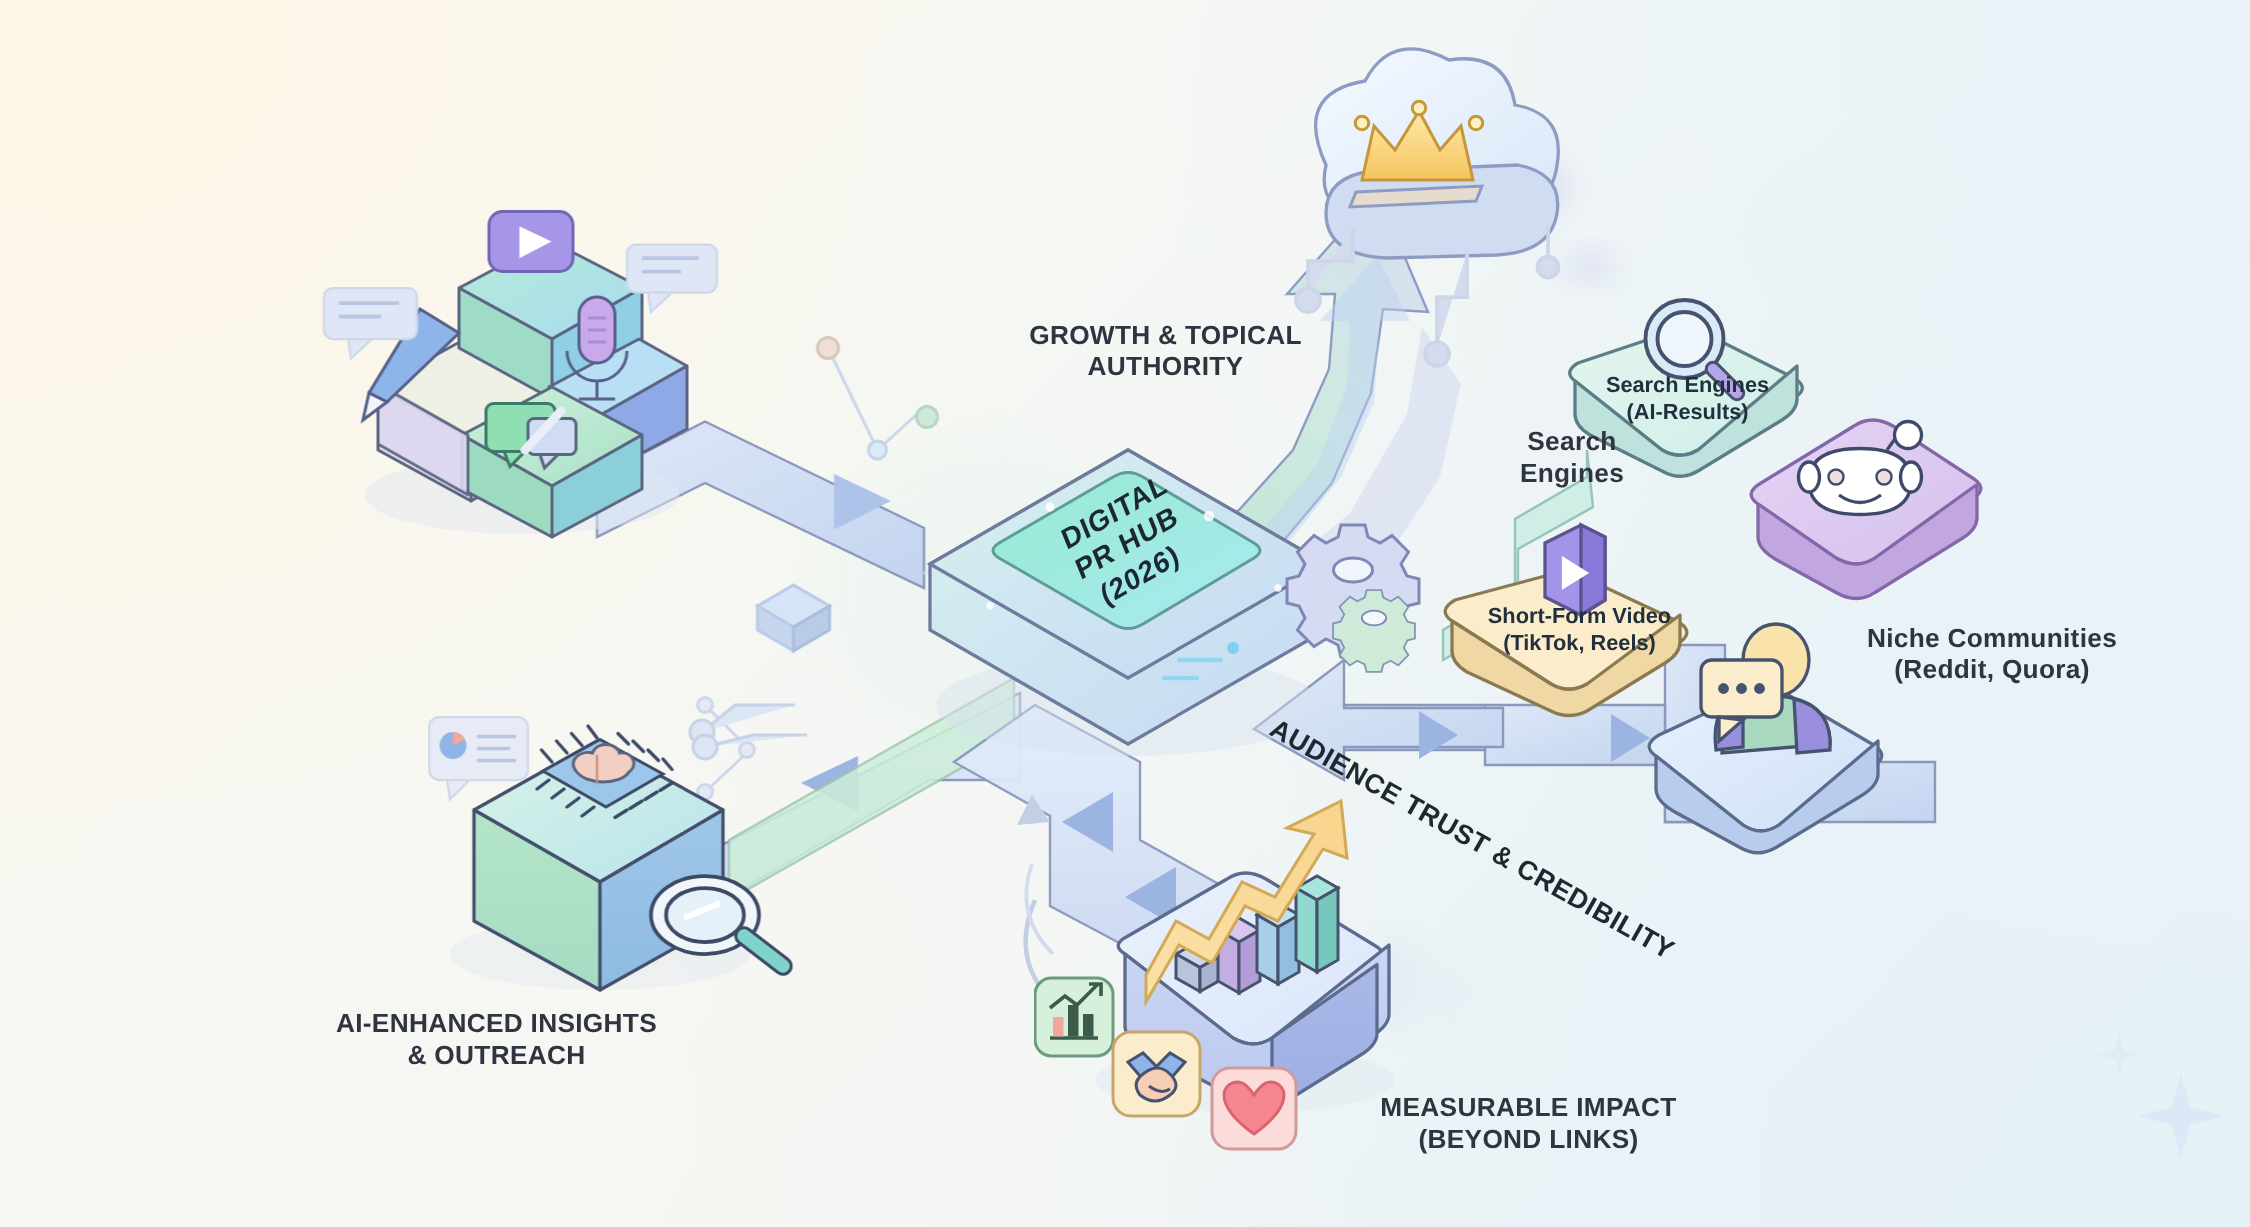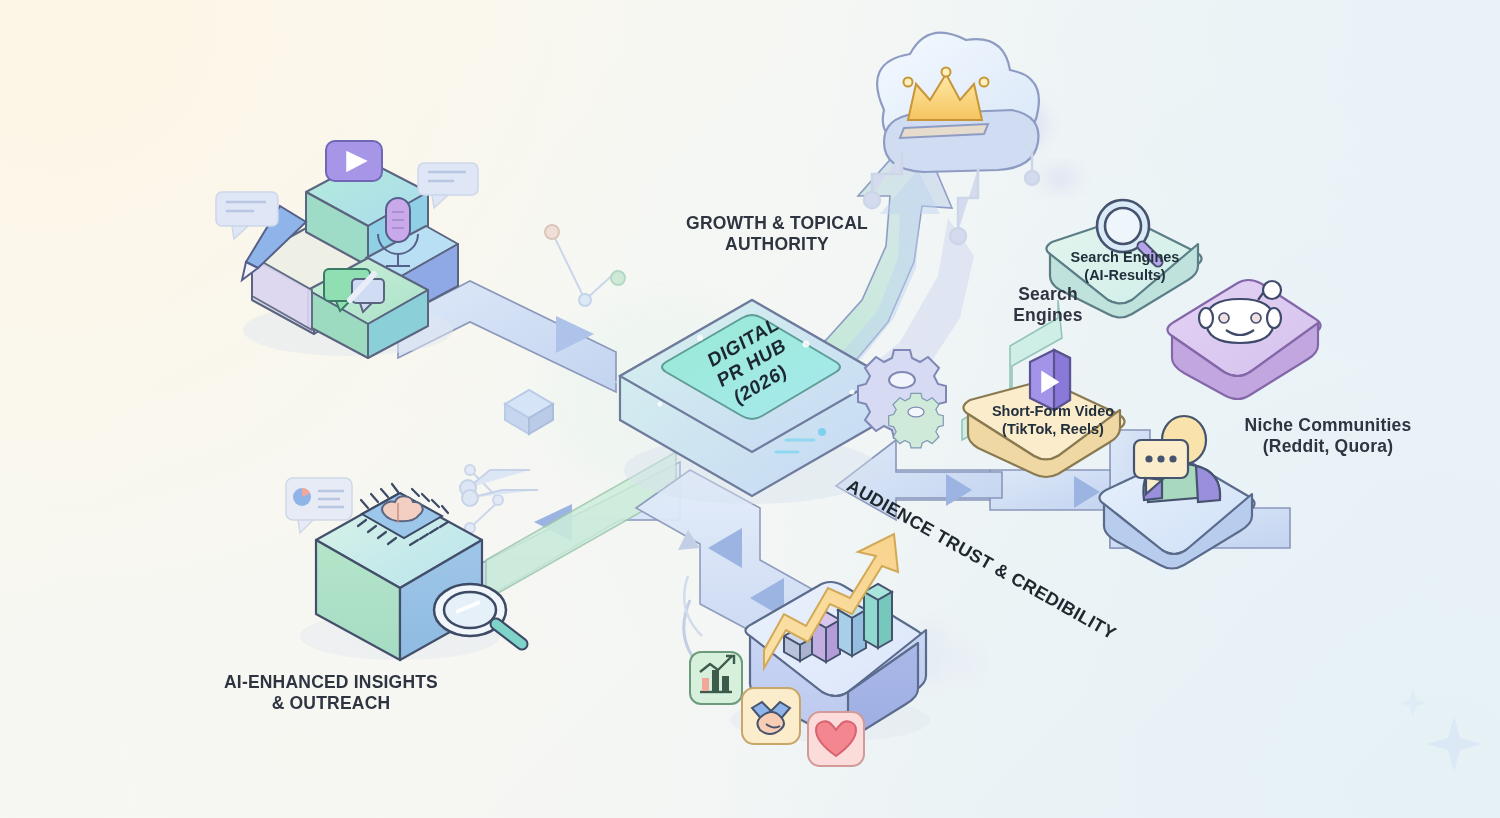--- a/index.html
+++ b/index.html
@@ -518,20 +518,22 @@
 (2026)</div>
 
 
   <div class="lbl cap" style="left:186px; top:672px; width:290px;">AI-ENHANCED INSIGHTS
 &amp; OUTREACH</div>
 
   <div class="lbl cap" style="left:668px; top:213px; width:218px;">GROWTH &amp; TOPICAL
 AUTHORITY</div>
 
 
+  <div class="lbl cap" style="left:890px; top:728px; width:258px;">MEASURABLE IMPACT
+(BEYOND LINKS)</div>
 
   <div class="lbl mix" style="left:1226px; top:390px; width:204px;margin-top:25px;">Niche Communities
 (Reddit, Quora)</div>
 
 
   <div class="lbl mix" style="left:988px; top:284px; width:120px;">Search
 Engines</div>
 
   <div class="diag" style="left:848px; top:474px;">AUDIENCE TRUST &amp; CREDIBILITY</div>
 

